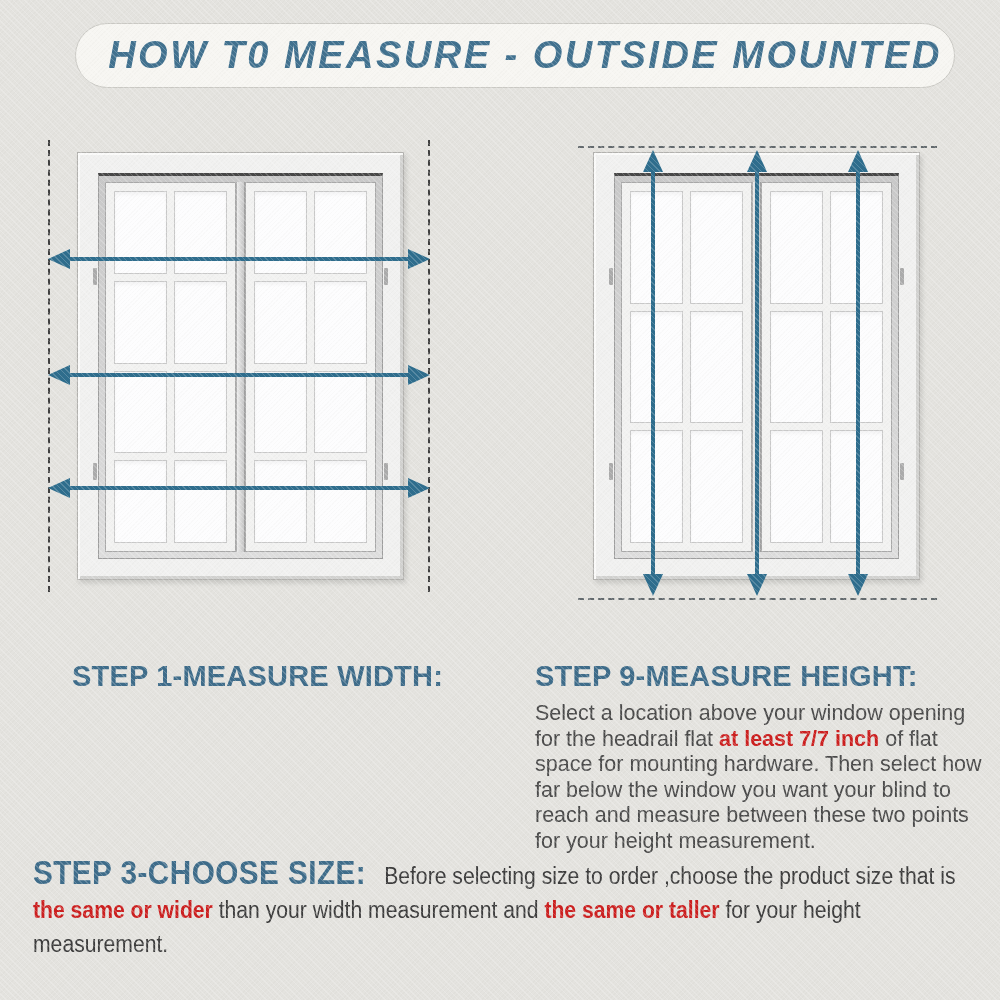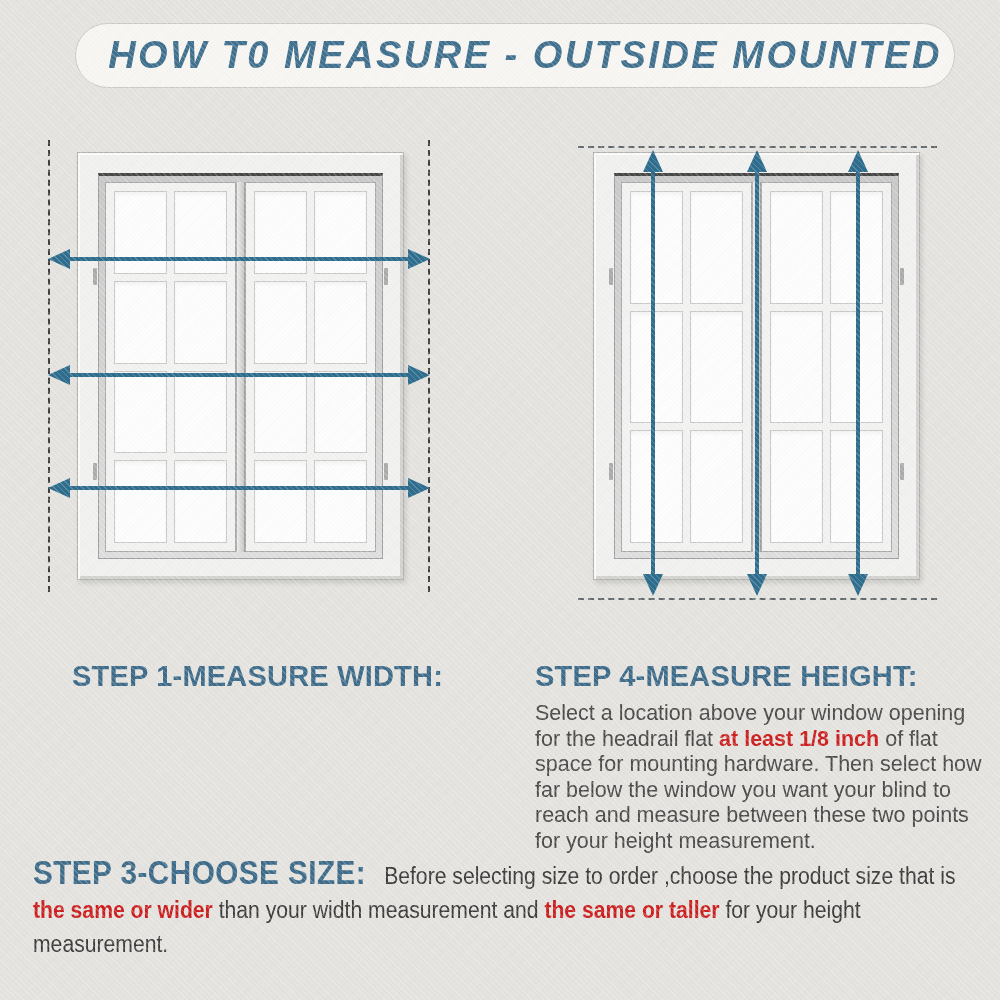--- a/index.html
+++ b/index.html
@@ -178,21 +178,21 @@
   <span class="shaft"></span>
   <span class="head head-t"></span>
   <span class="head head-b"></span>
 </div>
 
 <div class="step step-1">
   <h2>STEP 1-MEASURE WIDTH:</h2>
 </div>
 
 <div class="step step-2">
-  <h2>STEP 4-MEASURE HEIGHT:</h2>
-  <p><span>Select a location above your window opening for the headrail flat </span><span class="red">at least 1/8 inch</span><span> of flat space for mounting hardware. Then select how far below the window you want your blind to reach and measure between these two points for your height measurement.</span></p>
+  <h2>STEP 9-MEASURE HEIGHT:</h2>
+  <p><span>Select a location above your window opening for the headrail flat </span><span class="red">at least 7/7 inch</span><span> of flat space for mounting hardware. Then select how far below the window you want your blind to reach and measure between these two points for your height measurement.</span></p>
 </div>
 
 <div class="step step-3">
   <p><span class="s3-heading">STEP 3-CHOOSE SIZE:</span><span>Before selecting size to order ,choose the product size that is </span><span class="red">the same or wider</span><span> than your width measurement and </span><span class="red">the same or taller</span><span> for your height measurement.</span></p>
 </div>
 
 <div class="texture"></div>
 
 </body></html>

